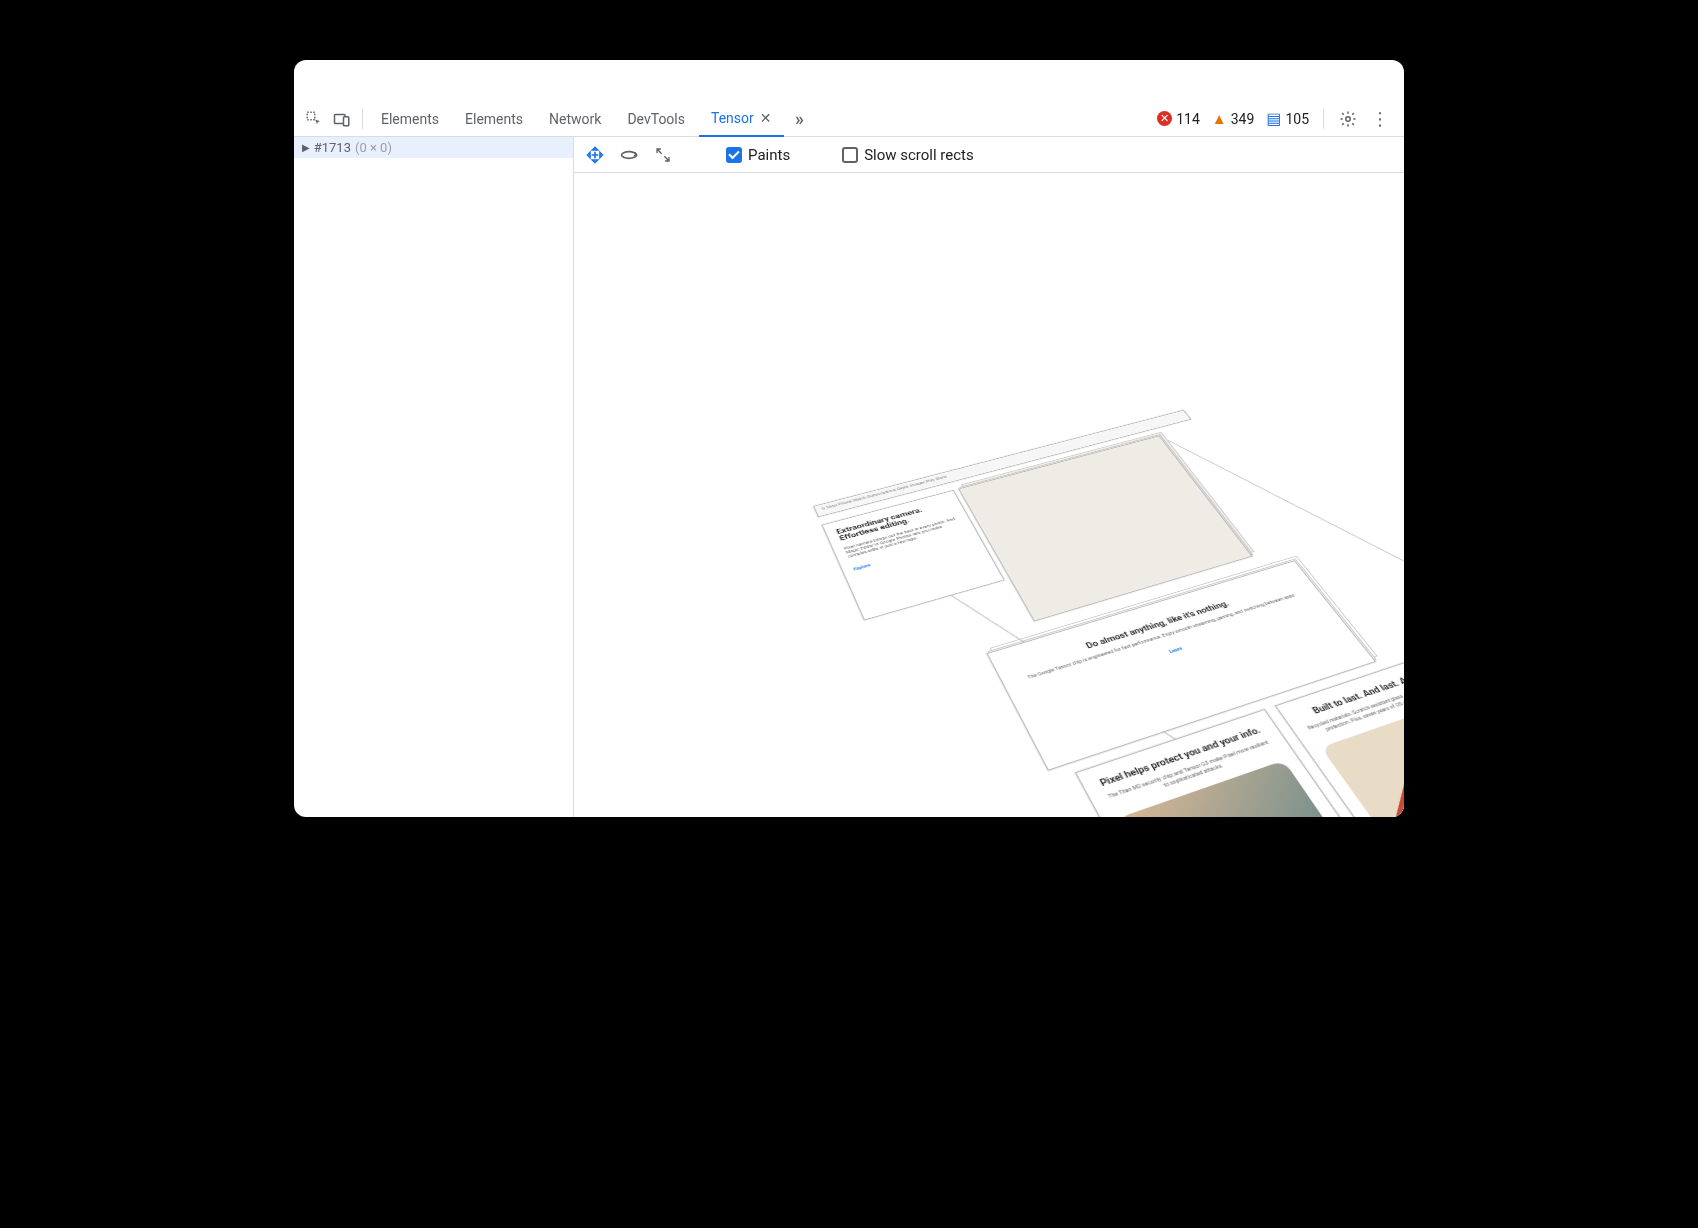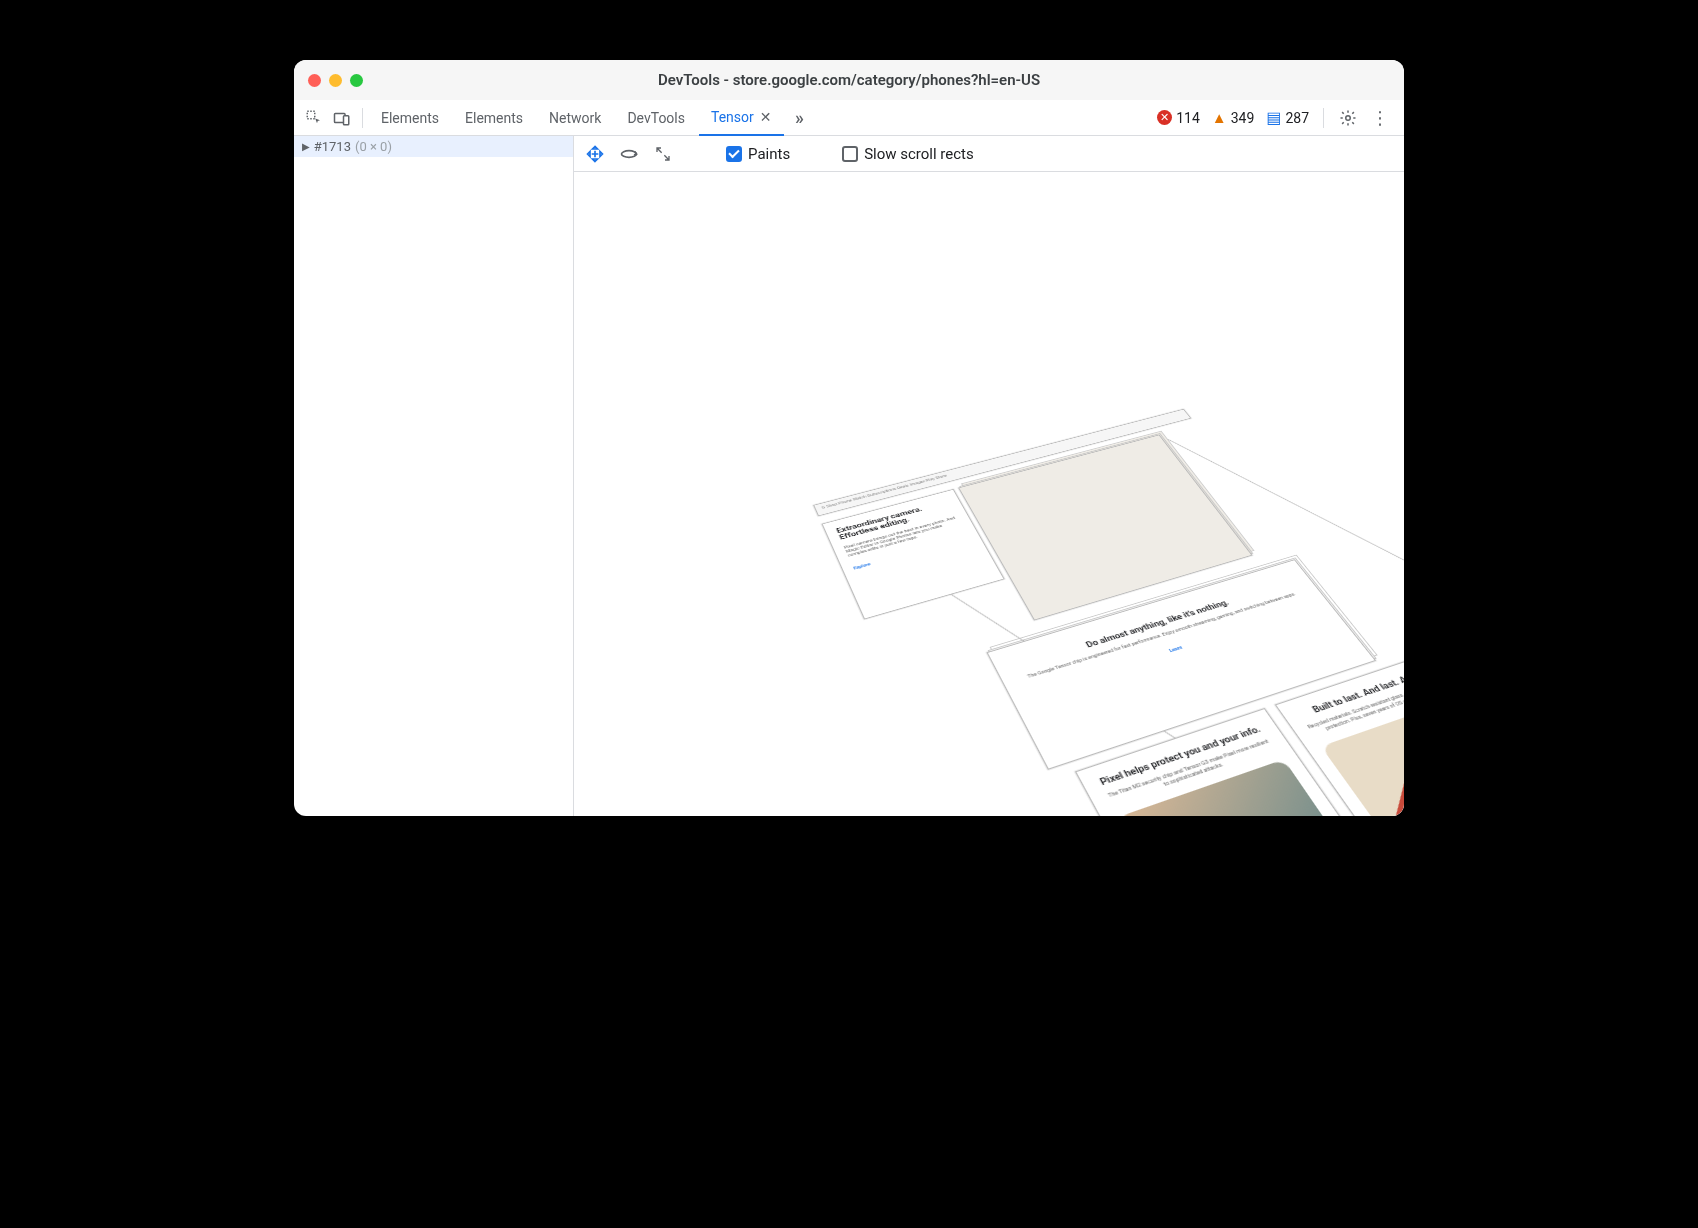--- a/index.html
+++ b/index.html
@@ -44,20 +44,21 @@
     position:absolute;left:0;right:0;text-align:center;
     font-weight:600;font-size:15px;color:#3c4043;
     pointer-events:none;
   }
   
   .main-toolbar{
     height:36px;
     display:flex;align-items:center;
     border-bottom:1px solid var(--border);
     padding:0 6px;
+    margin-top:41px;
   }
   .tb-icon{
     width:28px;height:28px;display:flex;align-items:center;justify-content:center;
     color:var(--muted);border-radius:3px;
   }
   .tb-sep{width:1px;height:20px;background:var(--border);margin:0 6px;}
   .tabs{display:flex;align-items:center;gap:2px;flex:1;}
   .tab{
     padding:0 12px;height:36px;display:flex;align-items:center;gap:6px;
     font-size:14px;color:var(--muted);cursor:pointer;
@@ -149,28 +150,20 @@
     border-bottom:3px solid var(--blue);
   }
 
   svg{display:block;}
 </style>
 </head>
 <body>
 
 <div class="window">
 
-  <div class="titlebar">
-    <div class="traffic">
-      <div class="dot red"></div>
-      <div class="dot yellow"></div>
-      <div class="dot green"></div>
-    </div>
-    <div class="title">DevTools - store.google.com/category/phones?hl=en-US</div>
-  </div>
 
   <div class="main-toolbar">
     <div class="tb-icon">
       <svg width="18" height="18" viewBox="0 0 24 24" fill="none" stroke="currentColor" stroke-width="2">
         <rect x="3" y="3" width="10" height="10" stroke-dasharray="2 2"></rect>
         <path d="M12 12l8 3-3 1-1 3-3-8z" fill="currentColor" stroke="none"></path>
       </svg>
     </div>
     <div class="tb-icon">
       <svg width="18" height="18" viewBox="0 0 24 24" fill="none" stroke="currentColor" stroke-width="2">
@@ -194,21 +187,21 @@
       <div class="status-item">
         <span class="icon-circle-x">✕</span>
         <span>114</span>
       </div>
       <div class="status-item">
         <span class="icon-warn">▲</span>
         <span>349</span>
       </div>
       <div class="status-item">
         <span class="icon-msg">▤</span>
-        <span>287</span>
+        <span>105</span>
       </div>
       <div class="tb-sep"></div>
       <div class="tb-icon">
         <svg width="18" height="18" viewBox="0 0 24 24" fill="none" stroke="currentColor" stroke-width="2">
           <circle cx="12" cy="12" r="3"></circle>
           <path d="M12 2v3M12 19v3M4.2 4.2l2.1 2.1M17.7 17.7l2.1 2.1M2 12h3M19 12h3M4.2 19.8l2.1-2.1M17.7 6.3l2.1-2.1"></path>
         </svg>
       </div>
       <div class="tb-icon" style="font-size:18px;">⋮</div>
     </div>

